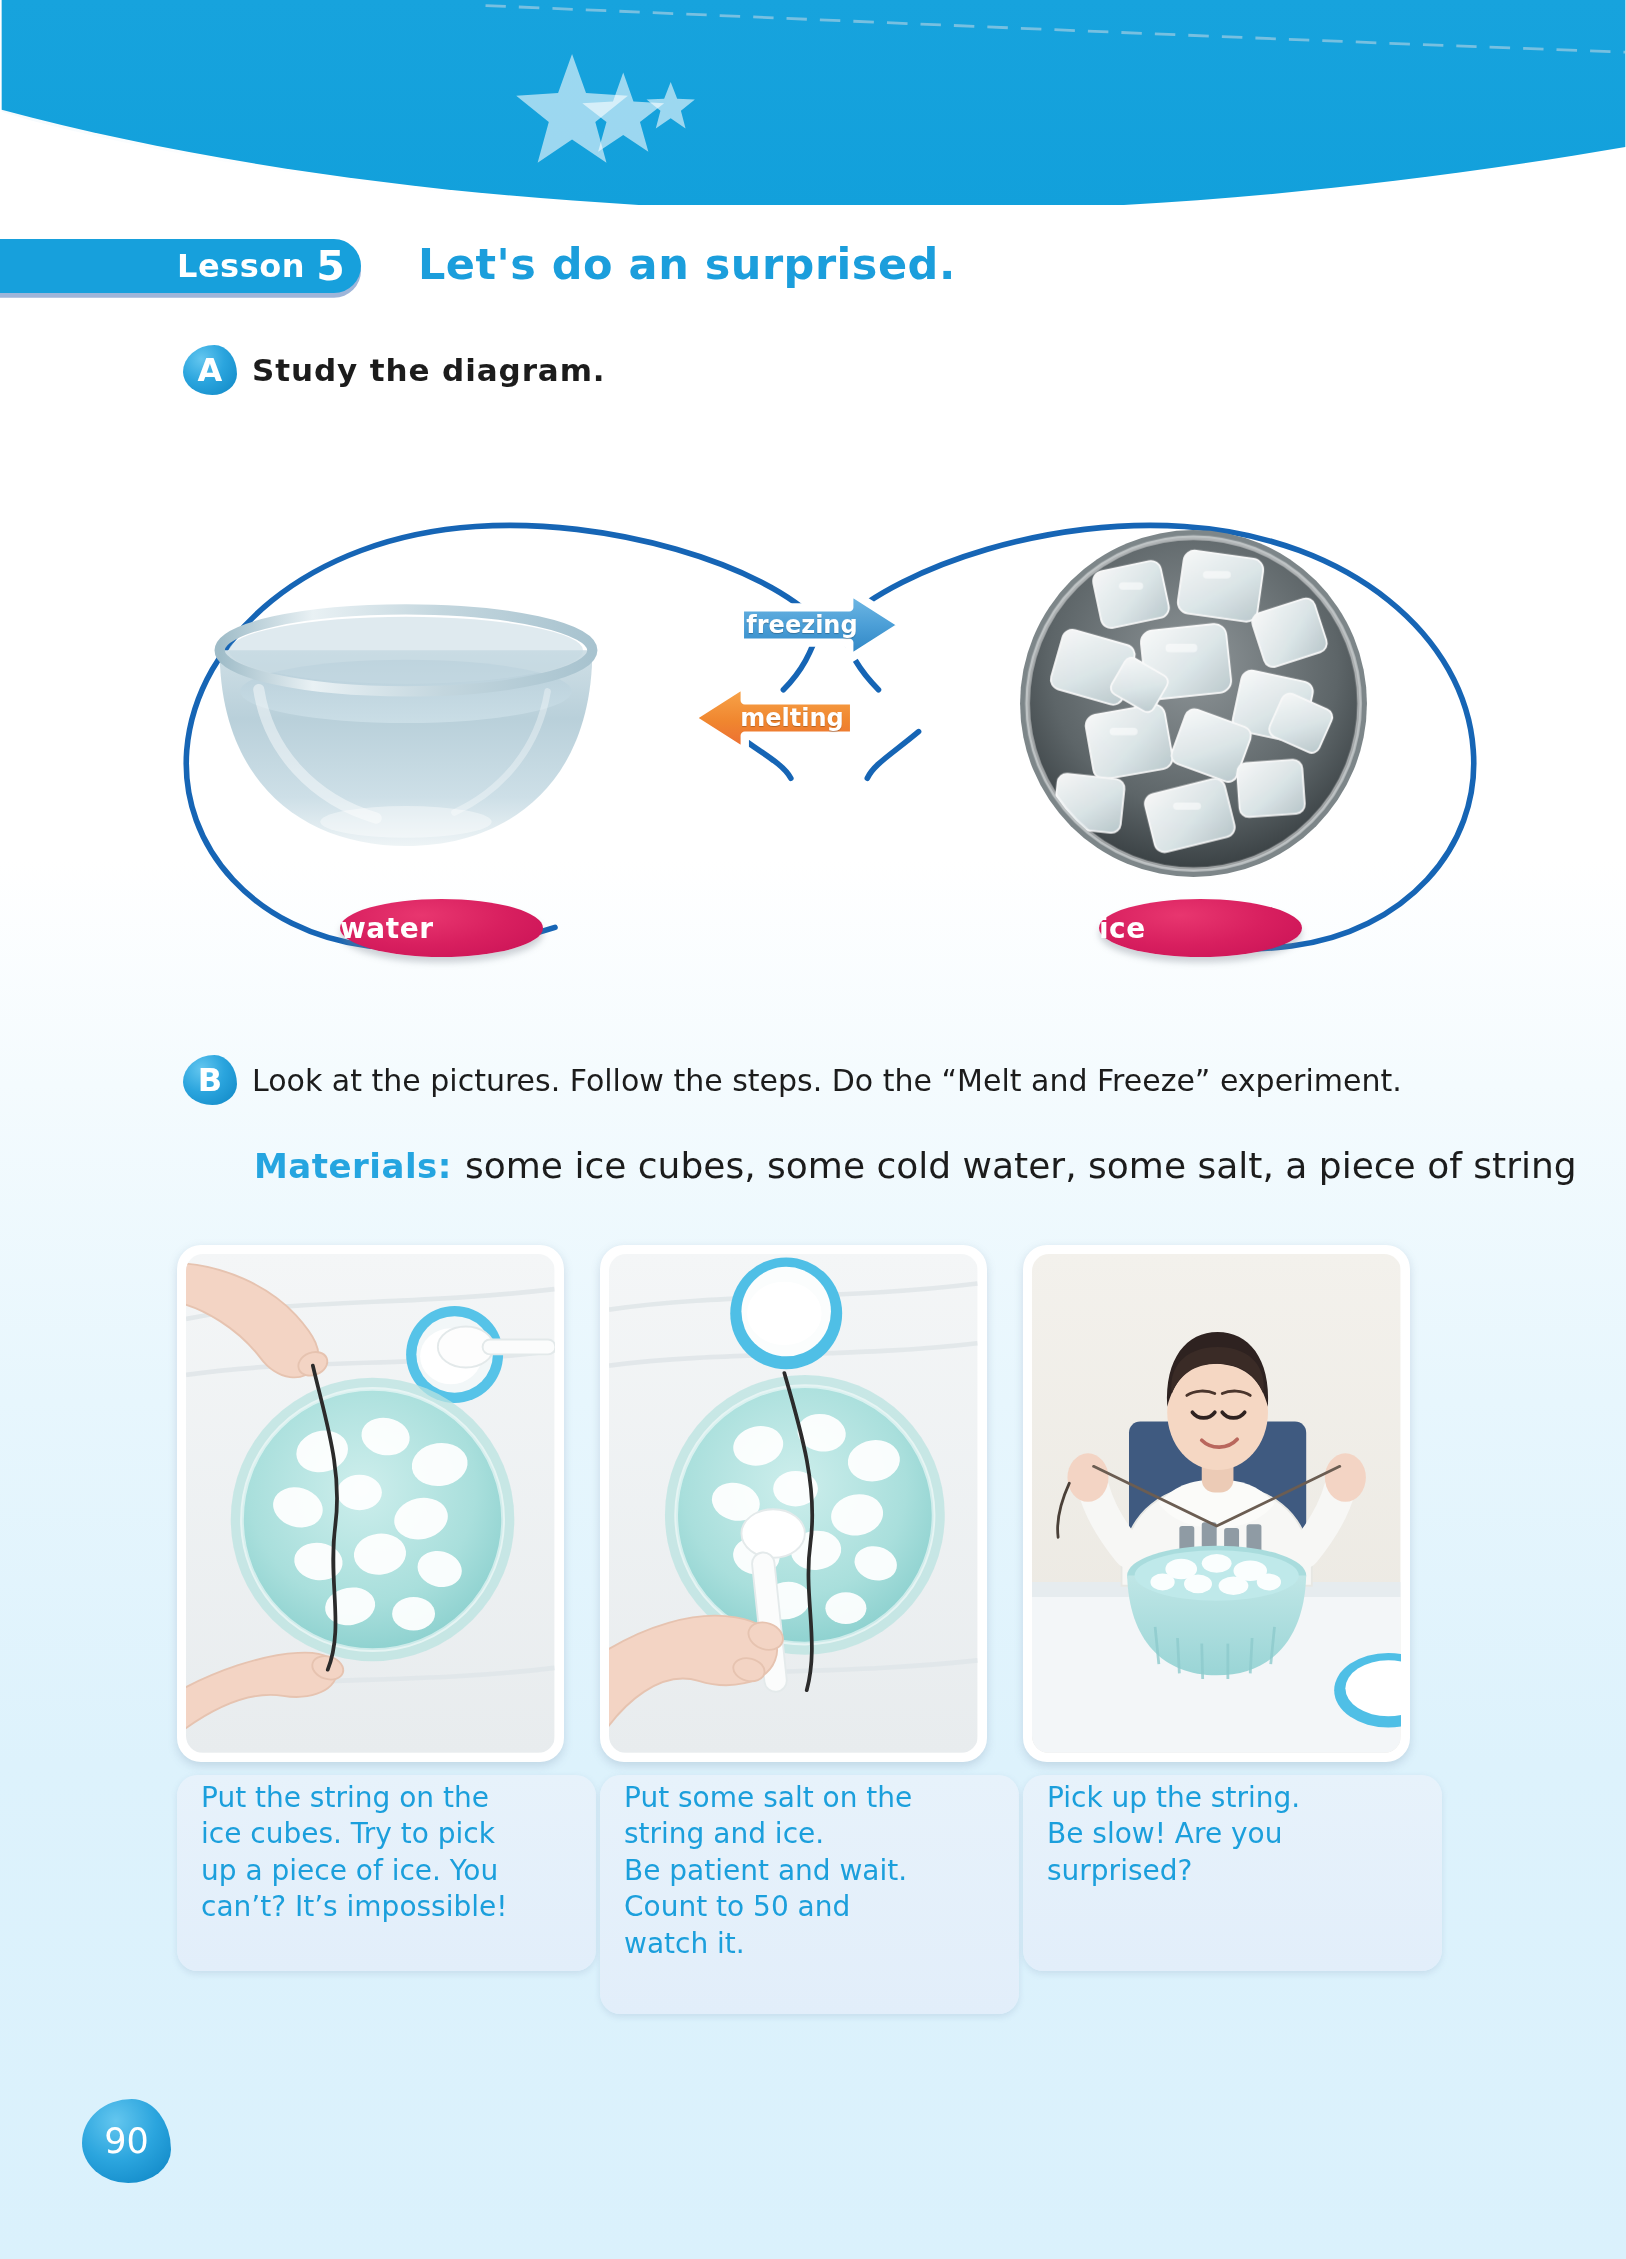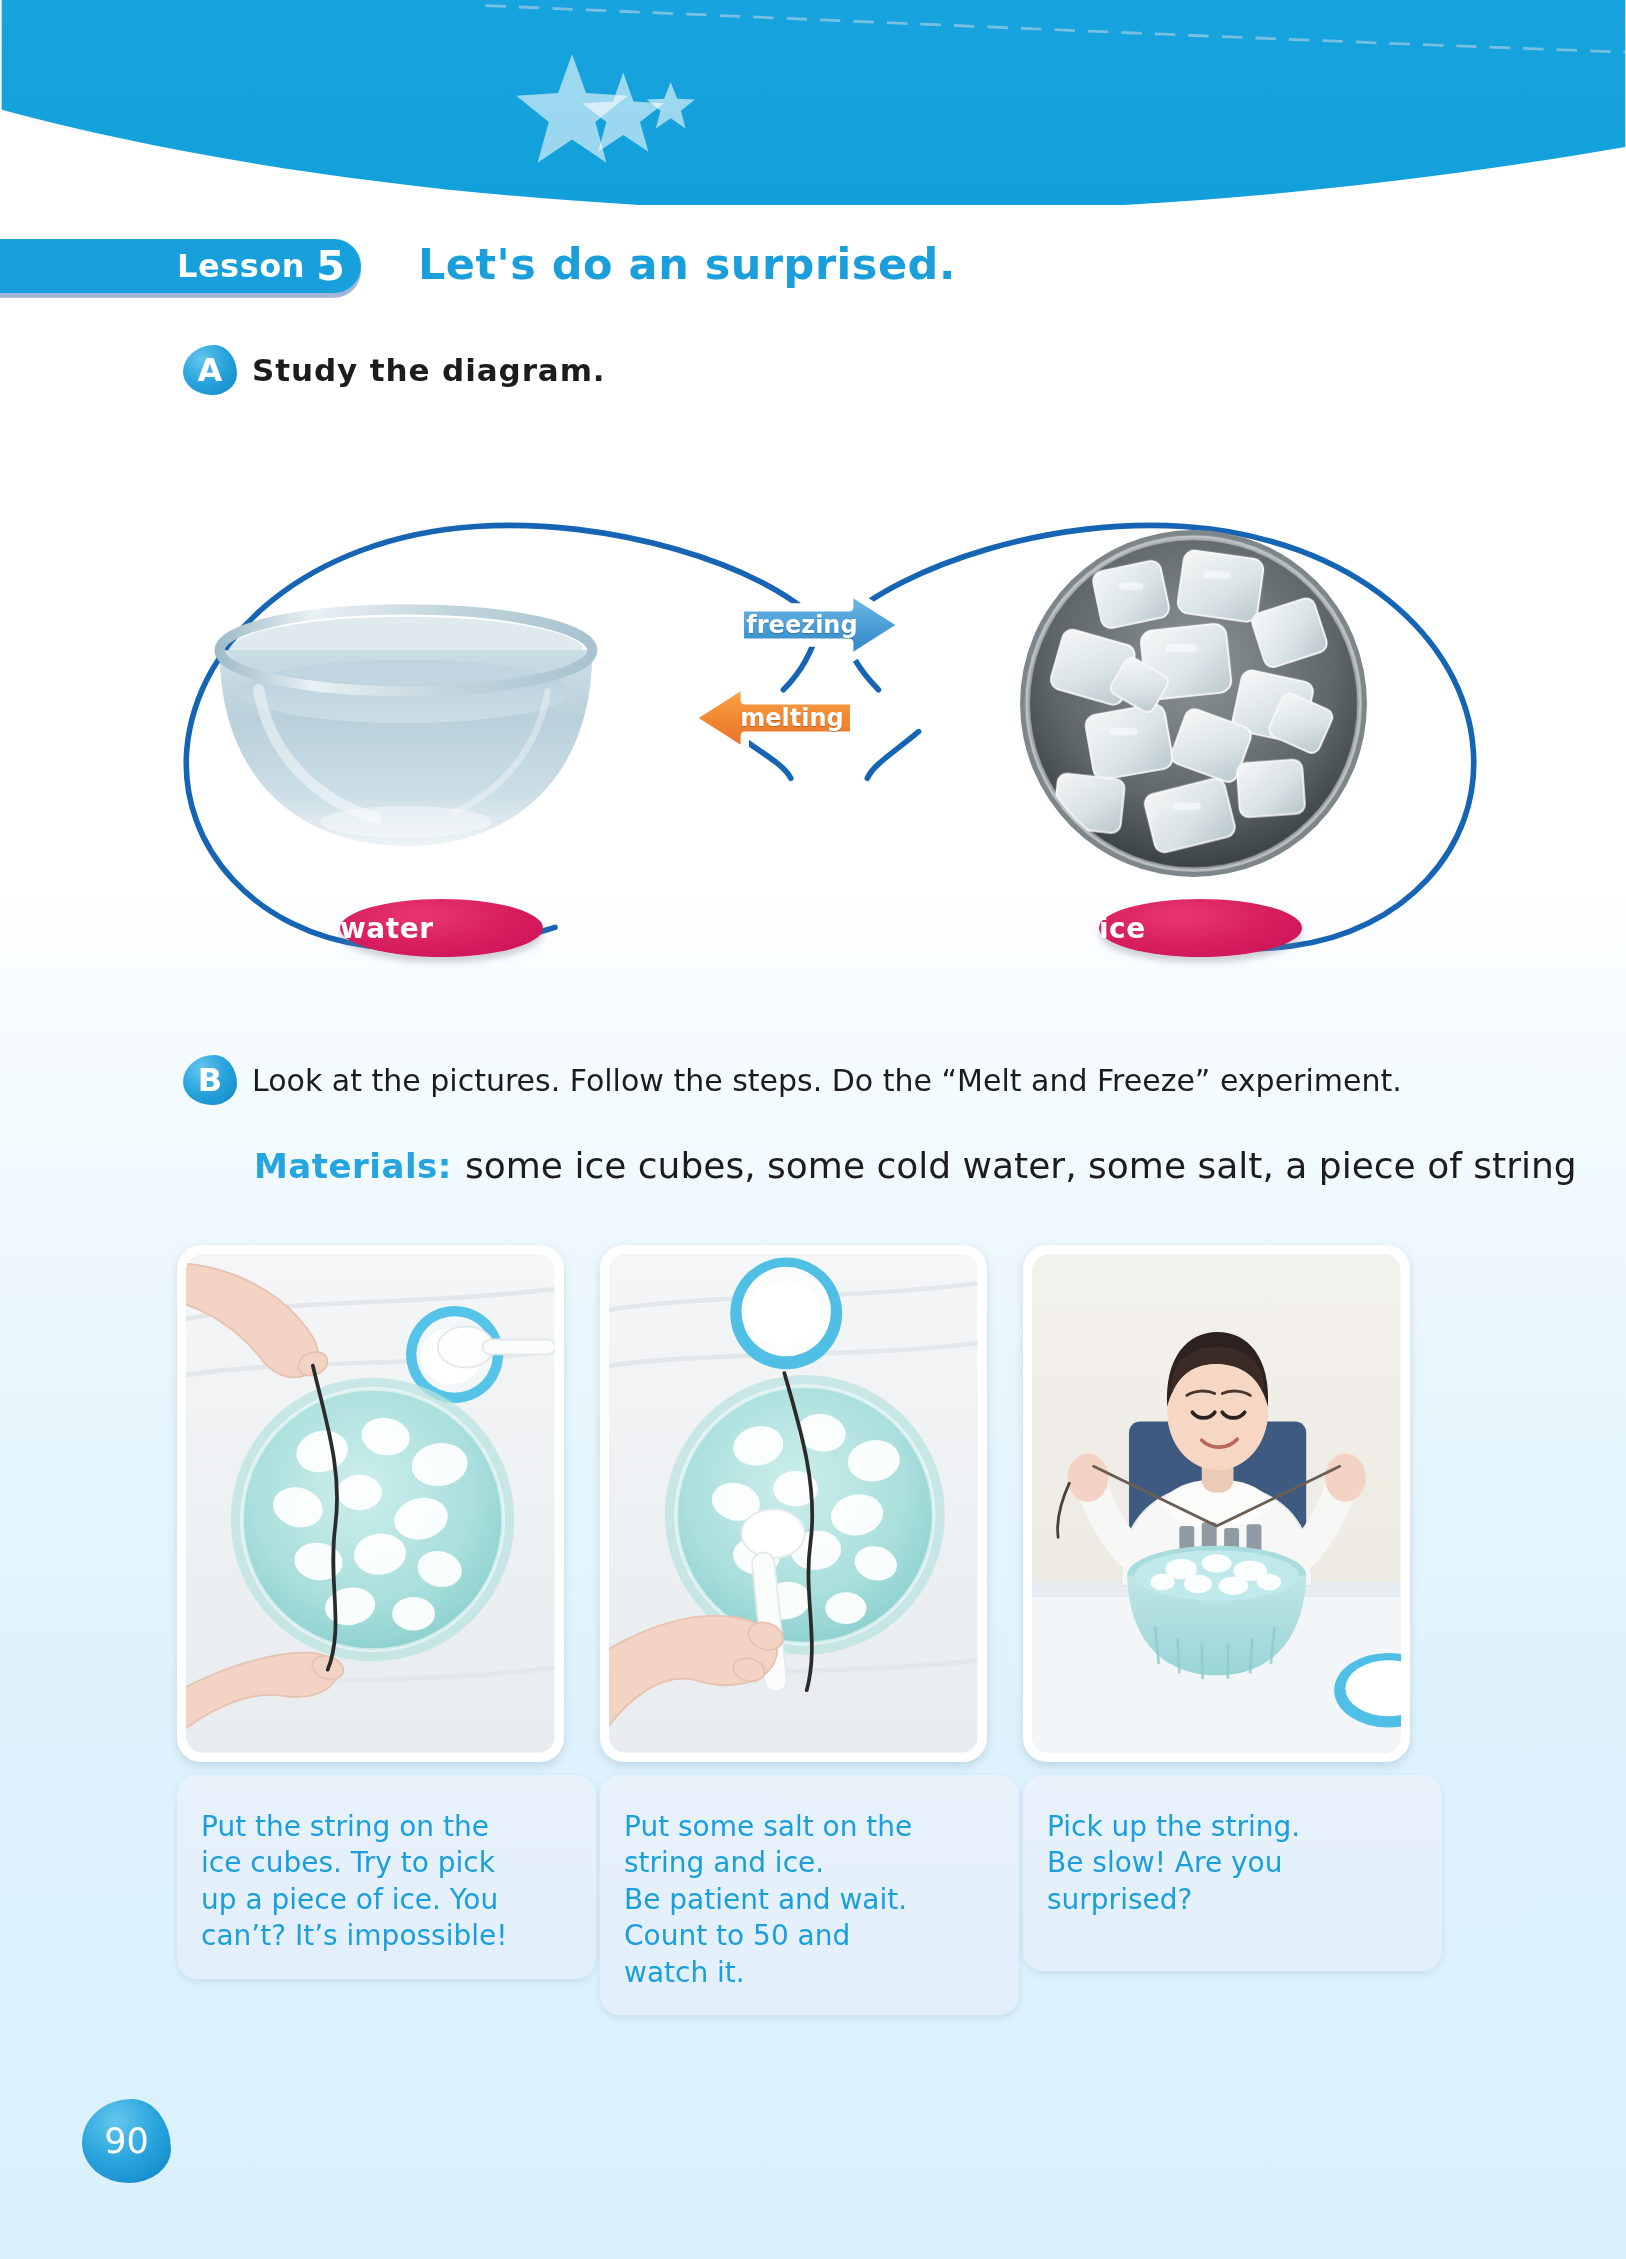--- a/index.html
+++ b/index.html
@@ -263,21 +263,21 @@
   }
   .photo svg { display: block; width: 100%; height: 100%; }
 
   .caption-box {
     margin-top: 13px;
     width: 419px;
     min-height: 196px;
     background: linear-gradient(180deg, #e7f2fb 0%, #e2eefa 100%);
     border-radius: 20.5px;
     box-sizing: border-box;
-    padding: 34px 24px 24px 24px;
+    padding: 5px 24px 24px 24px;
     box-shadow: 0 2.8px 6.5px rgba(110,140,170,.18);
   }
   .caption-text {
     color: #1b9fdc;
     font-size: 28px;
     line-height: 1.30;
     font-family: "DejaVu Sans", sans-serif;
     white-space: pre-line;
   }
   .card-2 .caption-box { min-height: 239px; }

